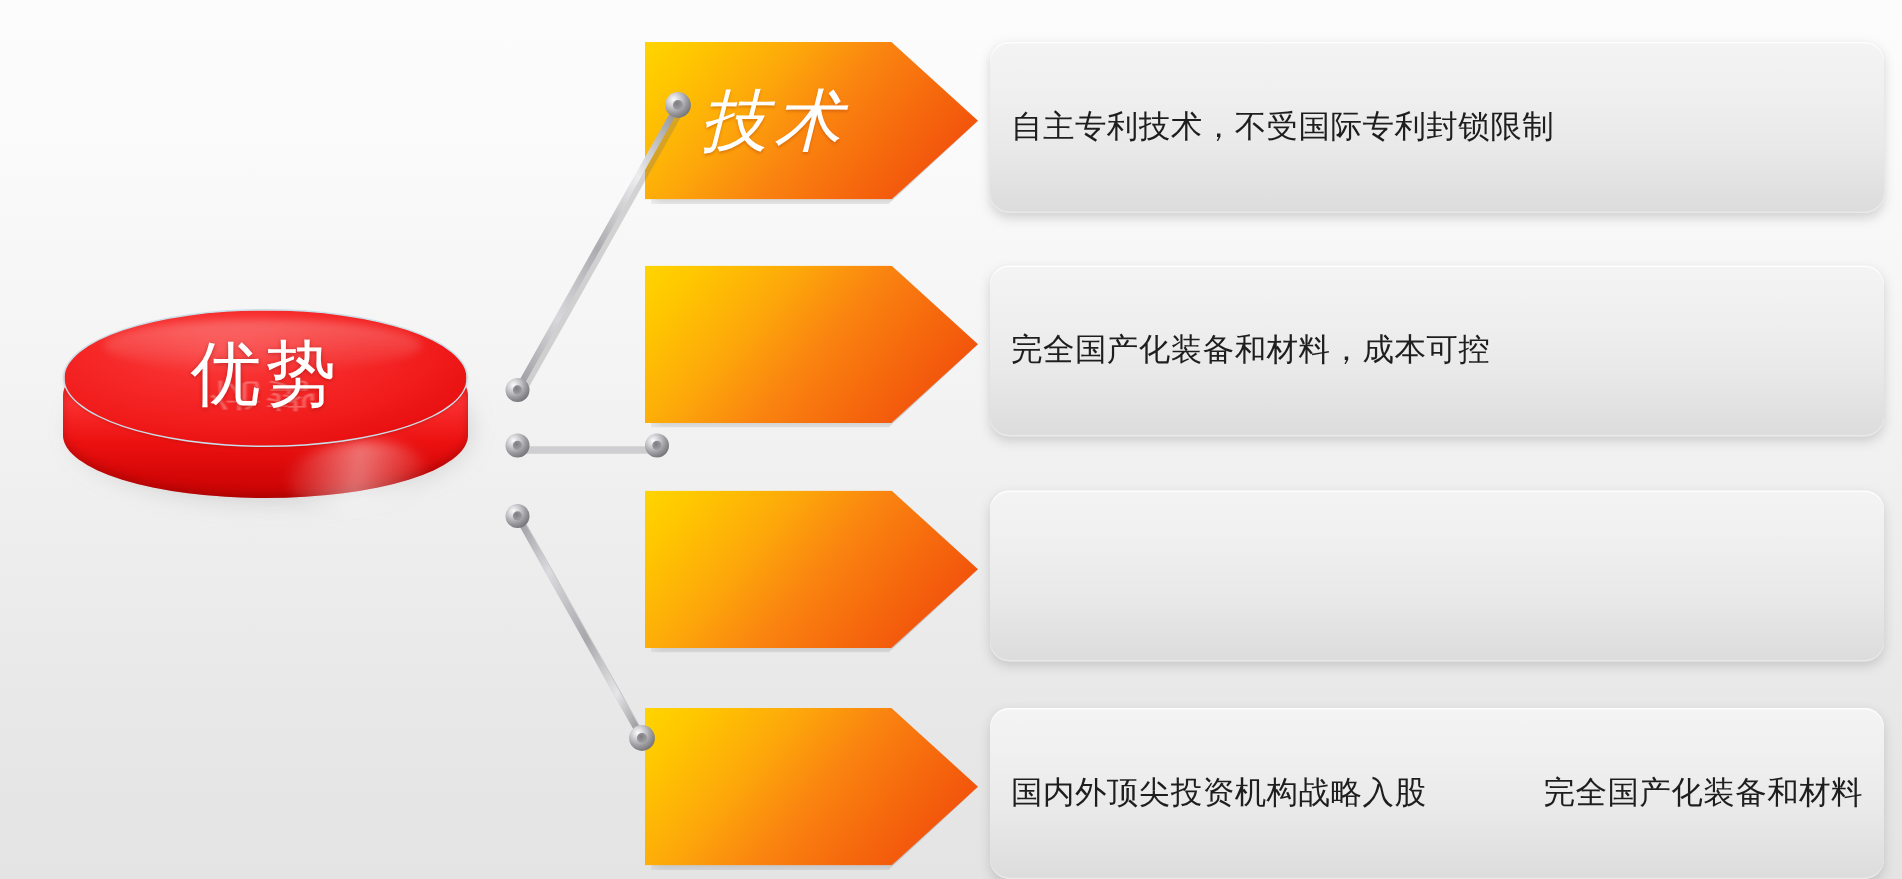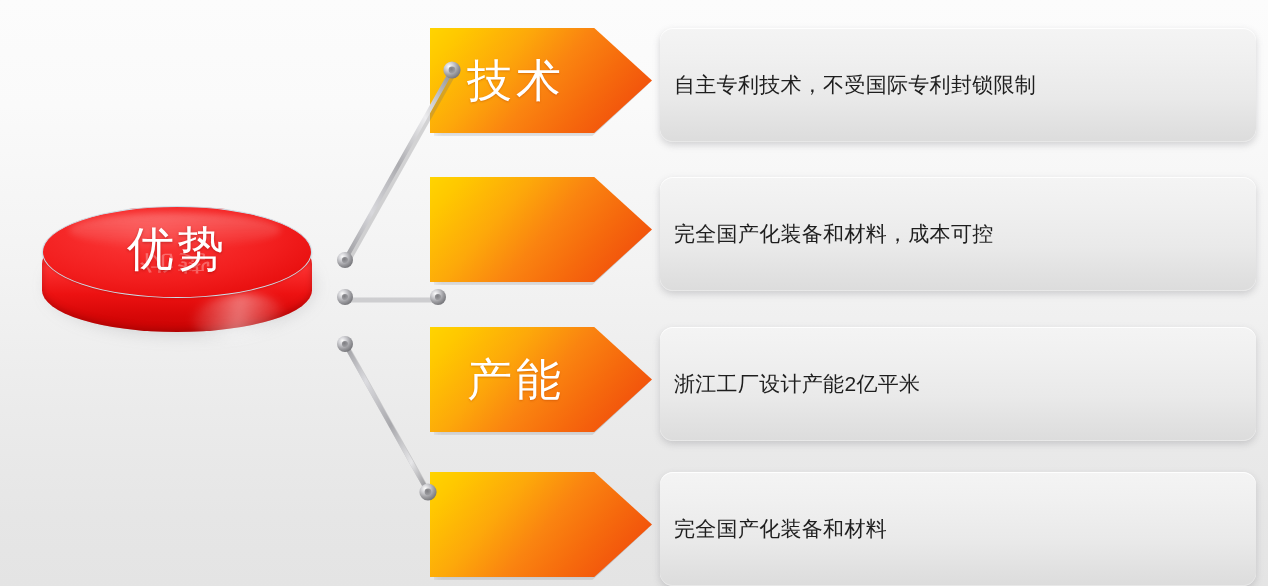--- a/index.html
+++ b/index.html
@@ -147,20 +147,21 @@
     width: 1268px;
   }
 
   
   .chevron {
     position: absolute;
     left: 430px;
     top: 0;
     width: 222px;
     height: 105px;
+    font-style: italic;
   }
   .chevron-shadow {
     position: absolute;
     left: 4px;
     top: 5px;
     width: 214px;
     height: 103px;
     background: rgba(120,120,125,0.34);
     filter: blur(5px);
     -webkit-clip-path: polygon(0 0, 74% 0, 100% 50%, 74% 100%, 0 100%);
@@ -345,31 +346,30 @@
     <div class="card">
       <div class="card-line">完全国产化装备和材料，成本可控</div>
     </div>
   </div>
 
   <div class="row" style="top:327px;">
     <div class="chevron">
       <div class="chevron-shadow"></div>
       <div class="chevron-edge"></div>
       <div class="chevron-body"></div>
-      <div class="chevron-label">产能</div>
     </div>
     <div class="card">
-      <div class="card-line">浙江工厂设计产能2亿平米</div>
     </div>
   </div>
 
   <div class="row" style="top:472px;">
     <div class="chevron">
       <div class="chevron-shadow"></div>
       <div class="chevron-edge"></div>
       <div class="chevron-body"></div>
     </div>
     <div class="card">
+      <div class="card-line">国内外顶尖投资机构战略入股</div>
       <div class="card-line">完全国产化装备和材料</div>
     </div>
   </div>
 
 </div>
 
 </body></html>

